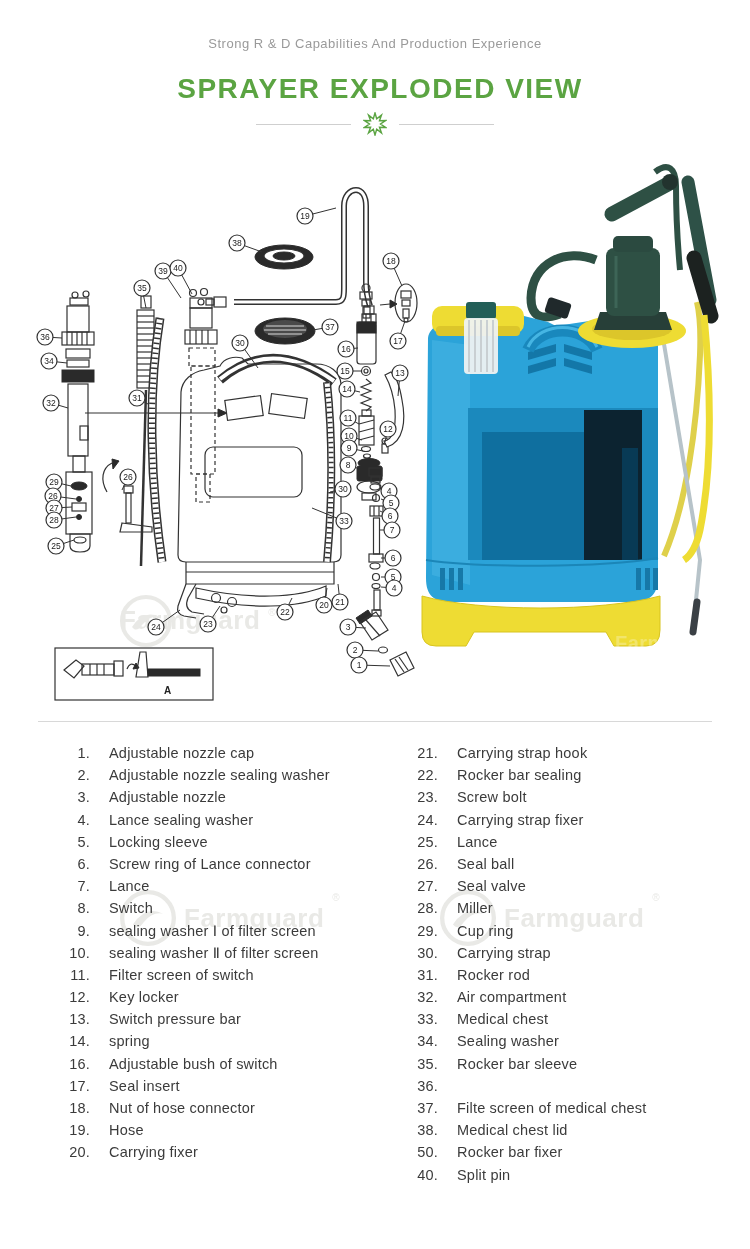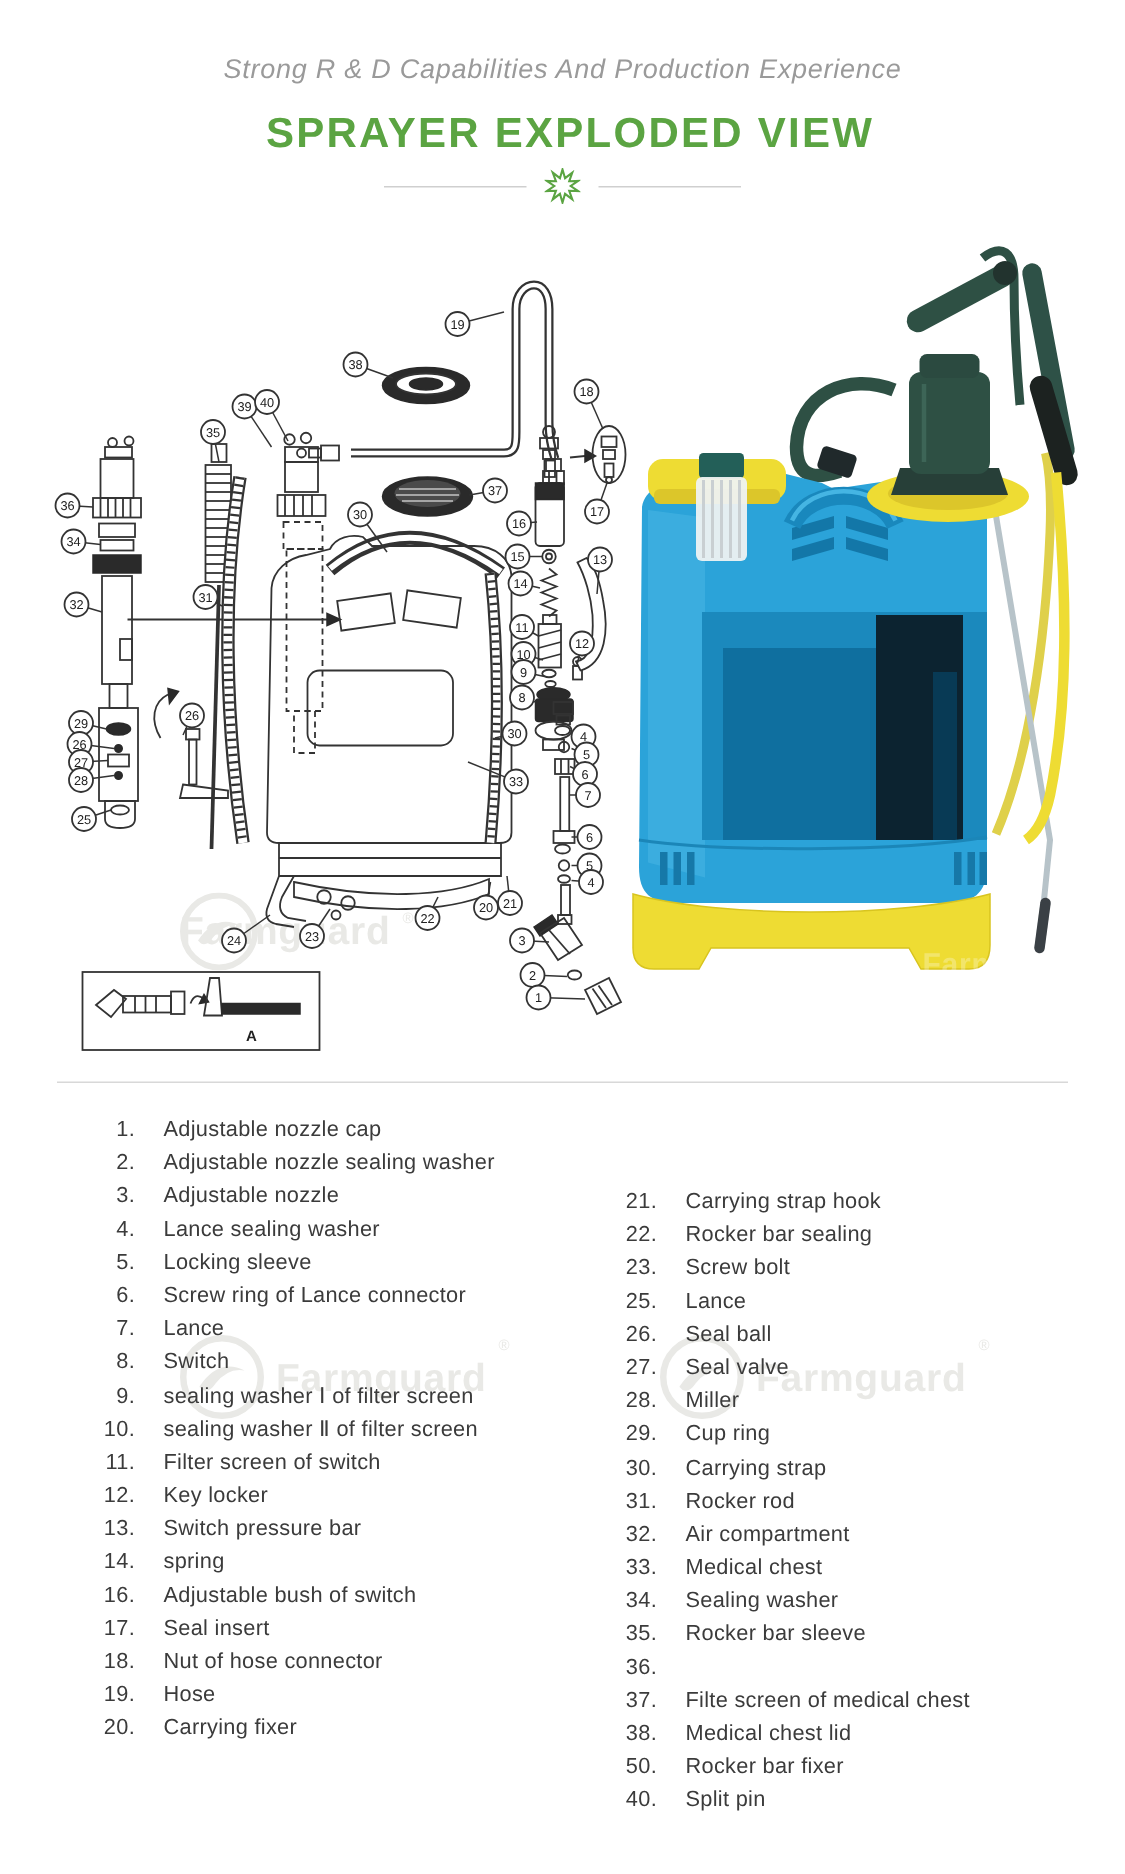--- a/index.html
+++ b/index.html
@@ -5,35 +5,35 @@
   :root{
     --accent:#5ba442; --tagline:#9a9a9a; --text:#3b3b3b; --rule:#d8d8d8;
     --wm:#e9e9e6; --ink:#333333;
     --blue:#2ba3d9; --blue_mid:#1b89bd; --blue_deep:#0f6f9f; --blue_dark:#0c2330;
     --yellow:#eedc33; --yellow_deep:#dcc62a; --gdark:#2e5044; --chrome:#b7c3c9;
   }
   html,body{margin:0;padding:0;background:#fff;}
   .page{position:relative;width:750px;height:1249px;background:#fff;overflow:hidden;
         font-family:"Liberation Sans", sans-serif;color:var(--text);}
   .tagline{position:absolute;top:36px;left:0;width:750px;text-align:center;
-           font-size:18px;letter-spacing:.5px;color:var(--tagline);font-style:italic;}
+           font-size:13px;letter-spacing:.5px;color:var(--tagline);}
   .title{position:absolute;top:68px;left:0;width:750px;text-align:center;margin:5px;
          font-size:28px;font-weight:bold;letter-spacing:1.5px;color:var(--accent);}
   .divider{position:absolute;top:111px;left:0;width:750px;height:26px;
            display:flex;align-items:center;justify-content:center;gap:12px;}
   .divider .line{display:inline-block;width:95px;height:1px;background:#cfcfcf;}
   .figure{position:absolute;top:150px;left:0;width:750px;height:570px;}
   .figure svg{position:absolute;}
   #diagram{left:28px;top:0;z-index:2;}
   #photo{left:415px;top:5px;z-index:1;}
   .rule{position:absolute;top:721px;left:38px;width:674px;height:1px;background:var(--rule);}
   .parts{position:absolute;top:742px;left:0;width:750px;}
   .col{position:absolute;top:0;margin:0;padding:0;list-style:none;}
   .col.left{left:58px;width:330px;}
-  .col.right{left:406px;width:330px;margin-top:48px;}
+  .col.right{left:406px;width:330px;}
   .col li{display:flex;height:22.2px;line-height:22.2px;font-size:14.5px;
           letter-spacing:.2px;color:var(--text);}
   .col li .num{width:32px;text-align:right;flex:none;}
   .col li .lab{margin-left:19px;white-space:nowrap;}
   
   .wm{position:absolute;display:flex;align-items:center;gap:8px;color:var(--wm);
       pointer-events:none;user-select:none;}
   .wm .wm-text{font-size:26px;font-weight:bold;letter-spacing:.5px;}
   .wm .wm-reg{font-size:10px;align-self:flex-start;margin-top:2px;}
   .wm svg{flex:none;}
@@ -670,20 +670,24 @@
         </li>
         <li>
           <span class="num">22.</span>
           <span class="lab">Rocker bar sealing</span>
         </li>
         <li>
           <span class="num">23.</span>
           <span class="lab">Screw bolt</span>
         </li>
         <li>
+          <span class="num">24.</span>
+          <span class="lab">Carrying strap fixer</span>
+        </li>
+        <li>
           <span class="num">25.</span>
           <span class="lab">Lance</span>
         </li>
         <li>
           <span class="num">26.</span>
           <span class="lab">Seal ball</span>
         </li>
         <li>
           <span class="num">27.</span>
           <span class="lab">Seal valve</span>

